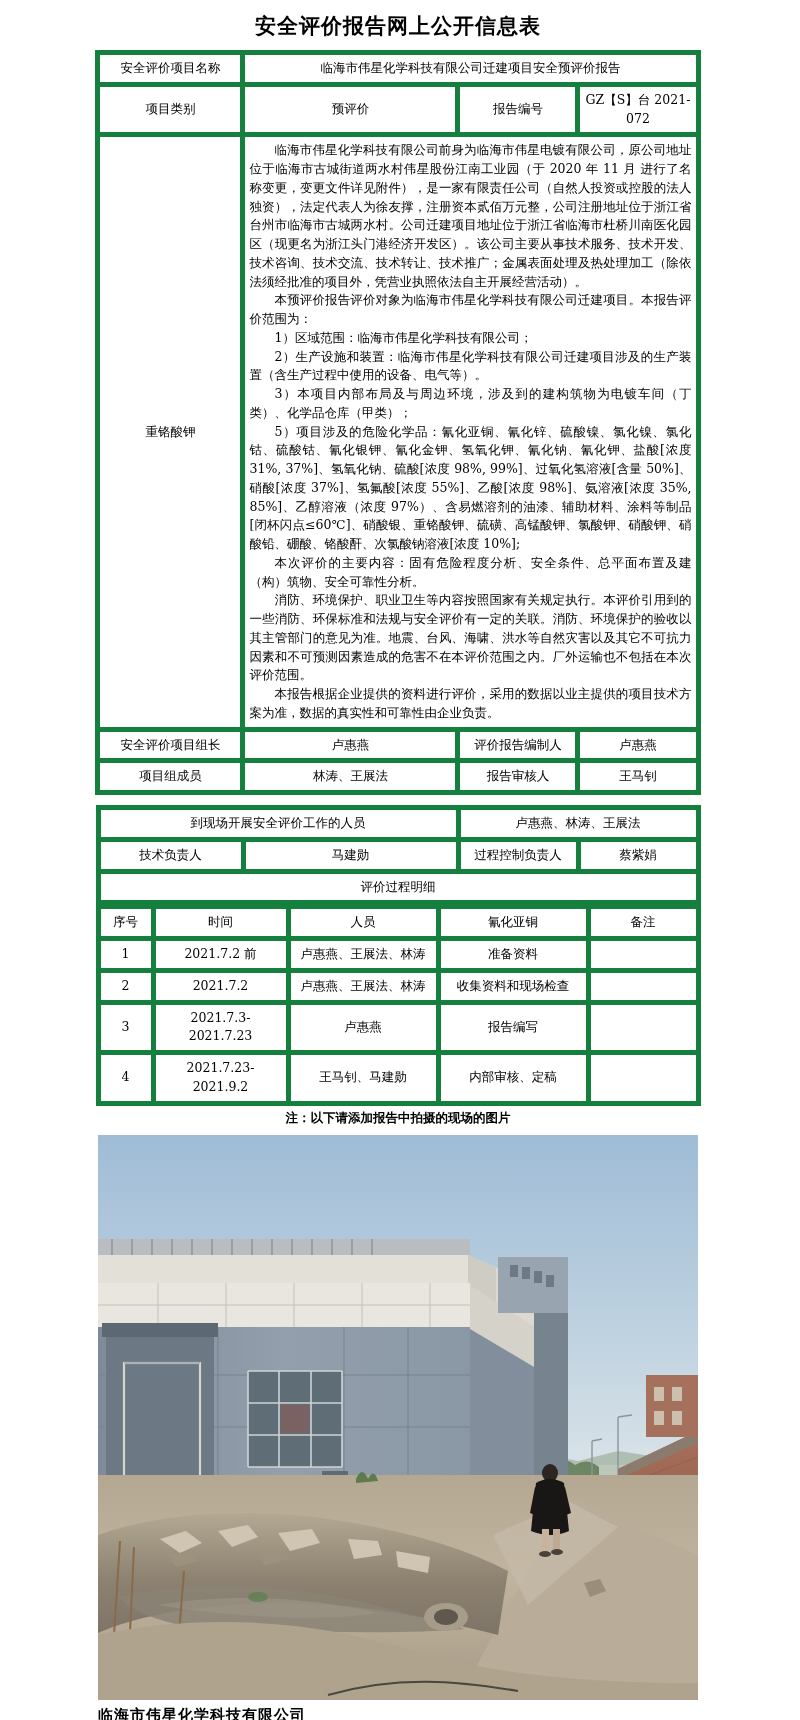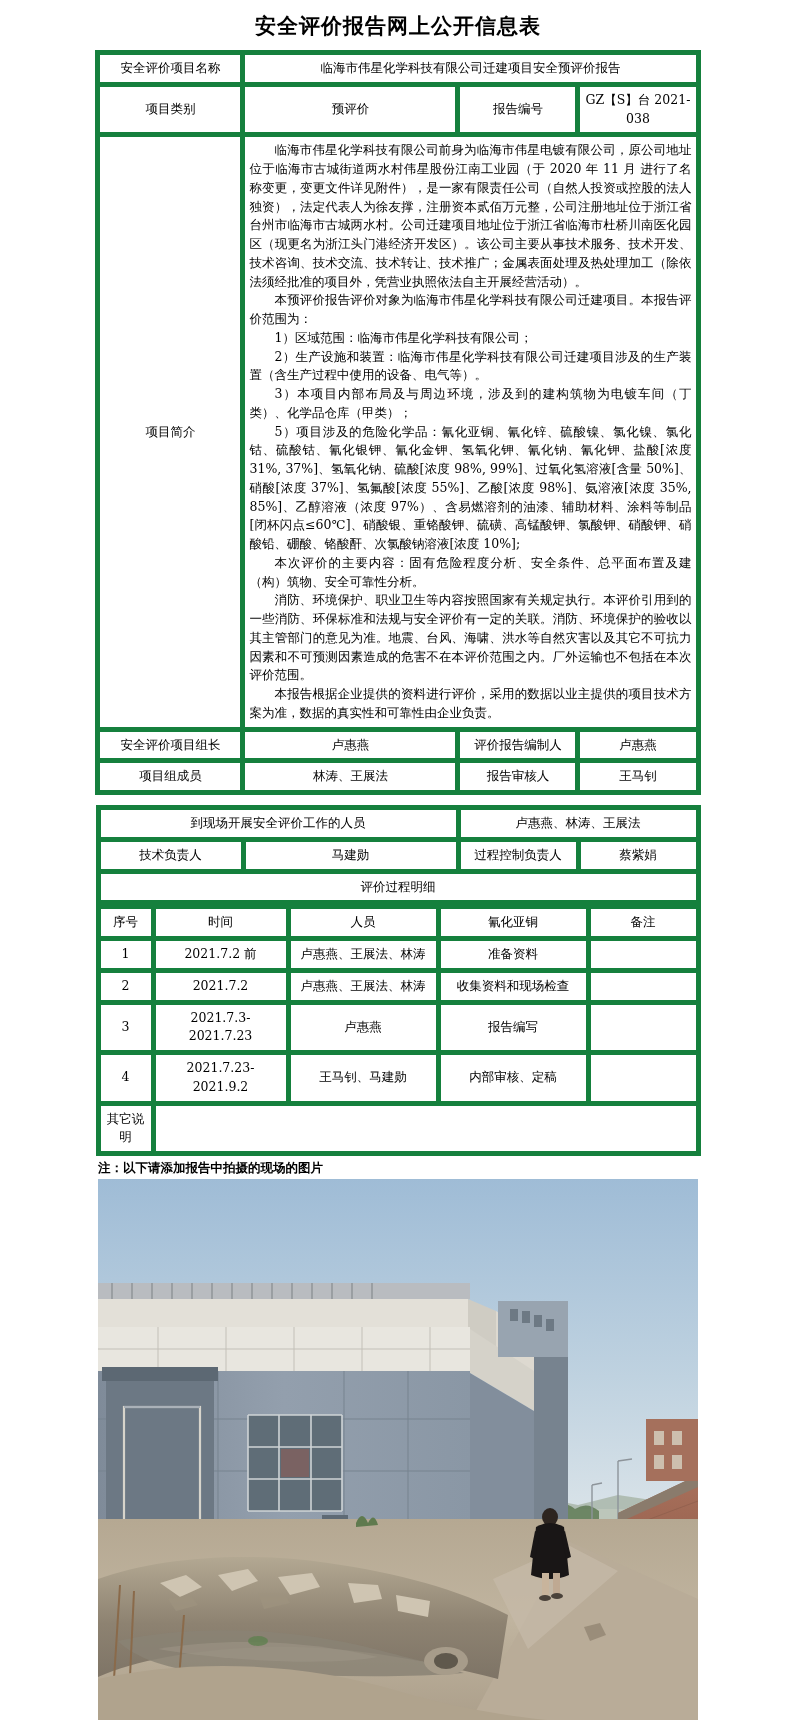--- a/index.html
+++ b/index.html
@@ -52,24 +52,24 @@
     text-indent: 2em;
     text-align: justify;
     text-justify: inter-ideograph;
   }
   .vcenter-label { vertical-align: middle; }
 
   .gap { height: 10px; }
 
   .note-line {
     width: 600px;
-    margin: 4px auto 2px auto;
+    margin: 4px auto 8px auto;
     font-size: 12.5px;
     font-weight: bold;
-    text-align: left;
+    text-align: center;
     padding-left: 0px;
   }
 
   .photo-wrap {
     width: 600px;
     margin: 2px auto 0 auto;
   }
   .photo {
     width: 600px;
     height: 565px;
@@ -102,24 +102,24 @@
     </colgroup>
     <tbody>
       <tr>
         <td>安全评价项目名称</td>
         <td colspan="3">临海市伟星化学科技有限公司迁建项目安全预评价报告</td>
       </tr>
       <tr>
         <td>项目类别</td>
         <td>预评价</td>
         <td>报告编号</td>
-        <td>GZ【S】台 2021-038</td>
-      </tr>
-      <tr>
-        <td class="vcenter-label">项目简介</td>
+        <td>GZ【S】台 2021-072</td>
+      </tr>
+      <tr>
+        <td class="vcenter-label">重铬酸钾</td>
         <td colspan="3" class="body-cell">
           <p>临海市伟星化学科技有限公司前身为临海市伟星电镀有限公司，原公司地址位于临海市古城街道两水村伟星股份江南工业园（于 2020 年 11 月 进行了名称变更，变更文件详见附件），是一家有限责任公司（自然人投资或控股的法人独资），法定代表人为徐友撑，注册资本贰佰万元整，公司注册地址位于浙江省台州市临海市古城两水村。公司迁建项目地址位于浙江省临海市杜桥川南医化园区（现更名为浙江头门港经济开发区）。该公司主要从事技术服务、技术开发、技术咨询、技术交流、技术转让、技术推广；金属表面处理及热处理加工（除依法须经批准的项目外，凭营业执照依法自主开展经营活动）。</p>
           <p>本预评价报告评价对象为临海市伟星化学科技有限公司迁建项目。本报告评价范围为：</p>
           <p>1）区域范围：临海市伟星化学科技有限公司；</p>
           <p>2）生产设施和装置：临海市伟星化学科技有限公司迁建项目涉及的生产装置（含生产过程中使用的设备、电气等）。</p>
           <p>3）本项目内部布局及与周边环境，涉及到的建构筑物为电镀车间（丁类）、化学品仓库（甲类）；</p>
           <p>5）项目涉及的危险化学品：氰化亚铜、氰化锌、硫酸镍、氯化镍、氯化钴、硫酸钴、氰化银钾、氰化金钾、氢氧化钾、氰化钠、氰化钾、盐酸[浓度 31%, 37%]、氢氧化钠、硫酸[浓度 98%, 99%]、过氧化氢溶液[含量 50%]、硝酸[浓度 37%]、氢氟酸[浓度 55%]、乙酸[浓度 98%]、氨溶液[浓度 35%, 85%]、乙醇溶液（浓度 97%）、含易燃溶剂的油漆、辅助材料、涂料等制品[闭杯闪点≤60℃]、硝酸银、重铬酸钾、硫磺、高锰酸钾、氯酸钾、硝酸钾、硝酸铅、硼酸、铬酸酐、次氯酸钠溶液[浓度 10%];</p>
           <p>本次评价的主要内容：固有危险程度分析、安全条件、总平面布置及建（构）筑物、安全可靠性分析。</p>
           <p>消防、环境保护、职业卫生等内容按照国家有关规定执行。本评价引用到的一些消防、环保标准和法规与安全评价有一定的关联。消防、环境保护的验收以其主管部门的意见为准。地震、台风、海啸、洪水等自然灾害以及其它不可抗力因素和不可预测因素造成的危害不在本评价范围之内。厂外运输也不包括在本次评价范围。</p>
           <p>本报告根据企业提供的资料进行评价，采用的数据以业主提供的项目技术方案为准，数据的真实性和可靠性由企业负责。</p>
@@ -202,24 +202,20 @@
         <td>卢惠燕</td>
         <td>报告编写</td>
         <td>&nbsp;</td>
       </tr>
       <tr>
         <td>4</td>
         <td>2021.7.23-2021.9.2</td>
         <td>王马钊、马建勋</td>
         <td>内部审核、定稿</td>
         <td>&nbsp;</td>
-      </tr>
-      <tr>
-        <td>其它说明</td>
-        <td colspan="4">&nbsp;</td>
       </tr>
     </tbody>
   </table>
 
   <div class="note-line">注：以下请添加报告中拍摄的现场的图片</div>
 
   <div class="photo-wrap">
     <svg class="photo" viewBox="0 0 600 565" preserveAspectRatio="none">
       <defs>
         <linearGradient id="skyg" x1="0" y1="0" x2="0" y2="1">

